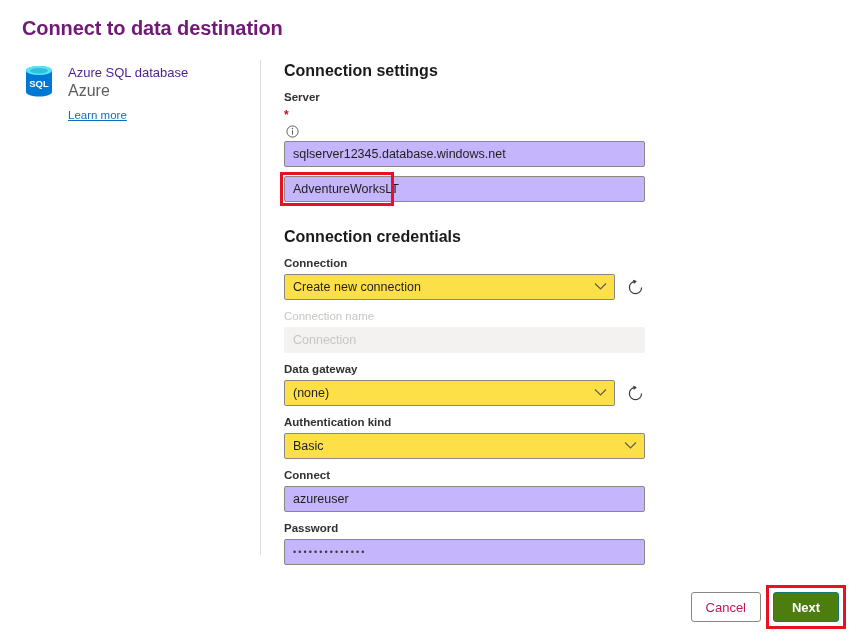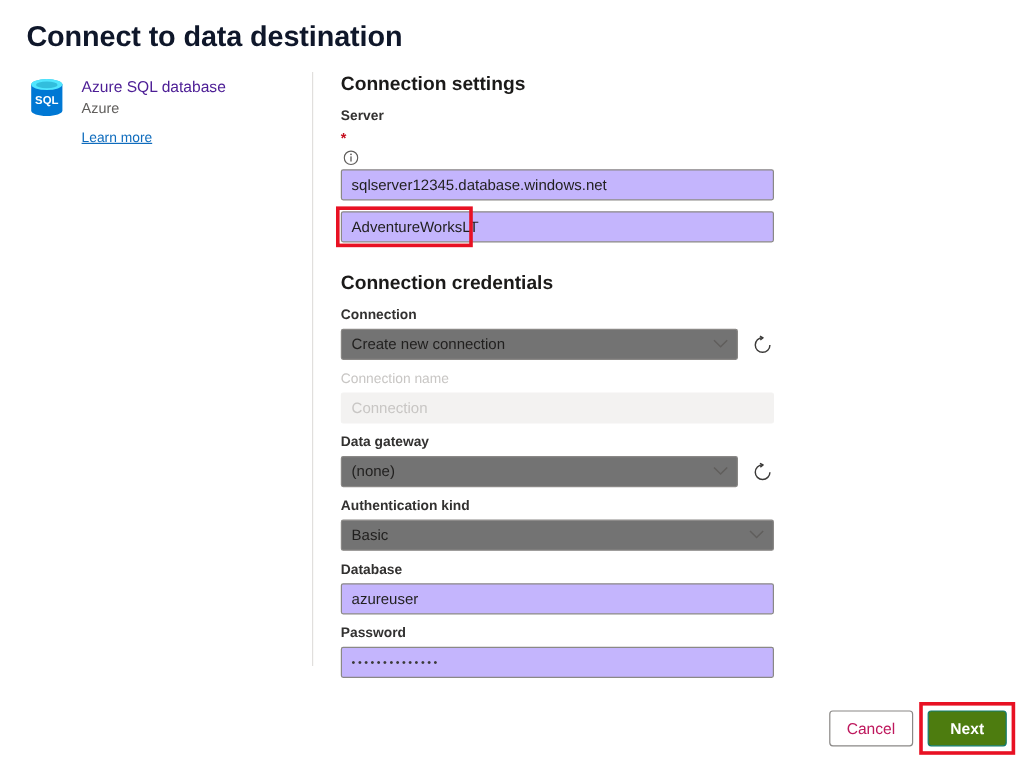--- a/index.html
+++ b/index.html
@@ -14,24 +14,24 @@
     color: #1b1a19;
     overflow: hidden;
     position: relative;
   }
 
   
   .dialog-title {
     position: absolute;
     left: 22px;
     top: 17px;
-    font-size: 24px;
+    font-size: 20px;
     font-weight: bold;
     letter-spacing: -0.1px;
-    color: #0f172a;
+    color: #701a75;
   }
 
   
   .left-panel {
     position: absolute;
     left: 22px;
     top: 62px;
     width: 210px;
   }
   .connector-row {
@@ -48,21 +48,21 @@
   .connector-text {
     padding-top: 3px;
   }
   .connector-name {
     font-size: 13px;
     font-weight: normal;
     color: #4c1d95;
     line-height: 16px;
   }
   .connector-sub {
-    font-size: 12px;
+    font-size: 16px;
     color: #605e5c;
     line-height: 17px;
     margin-top: 1px;
   }
   .learn-more {
     font-size: 11.5px;
     color: #0f6cbd;
     text-decoration: underline;
     line-height: 16px;
     margin-top: 8px;
@@ -158,21 +158,21 @@
     letter-spacing: 2.1px;
     color: #3b3a39;
   }
 
   .select-input {
     box-sizing: border-box;
     width: 361px;
     height: 26px;
     border: 1px solid #8a8886;
     border-radius: 2px;
-    background: #737373;
+    background: #fde047;
     font-size: 12.5px;
     color: #201f1e;
     padding: 0 26px 0 8px;
     display: flex;
     align-items: center;
     position: relative;
     cursor: pointer;
   }
   .chevron {
     position: absolute;
@@ -357,21 +357,21 @@
       <span>Basic</span>
       <span class="chevron">
         <svg width="13" height="9" viewBox="0 0 13 9" xmlns="http://www.w3.org/2000/svg">
           <path d="M1 1.5 L6.5 7 L12 1.5" fill="none" stroke="#605e5c" stroke-width="1.2"></path>
         </svg>
       </span>
     </div>
   </div>
 
   <div class="field">
-    <div class="field-label">Database</div>
+    <div class="field-label">Connect</div>
     <div class="text-input">azureuser</div>
   </div>
 
   <div class="field">
     <div class="field-label">Password</div>
     <div class="text-input">
       <span class="password-dots">••••••••••••••</span>
     </div>
   </div>
 

